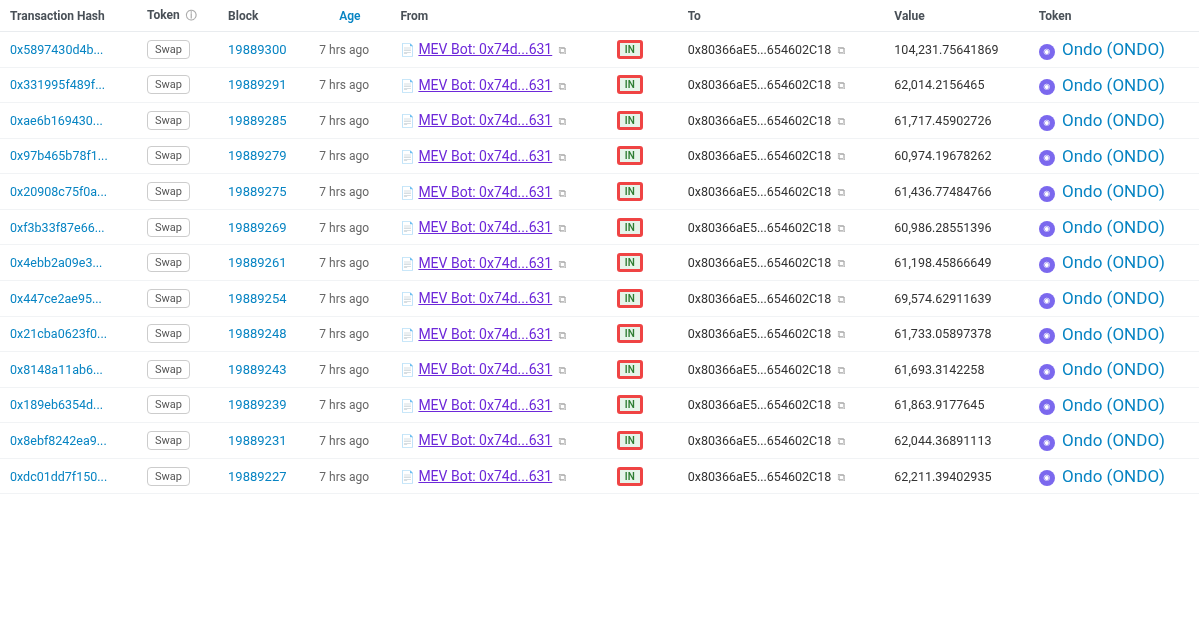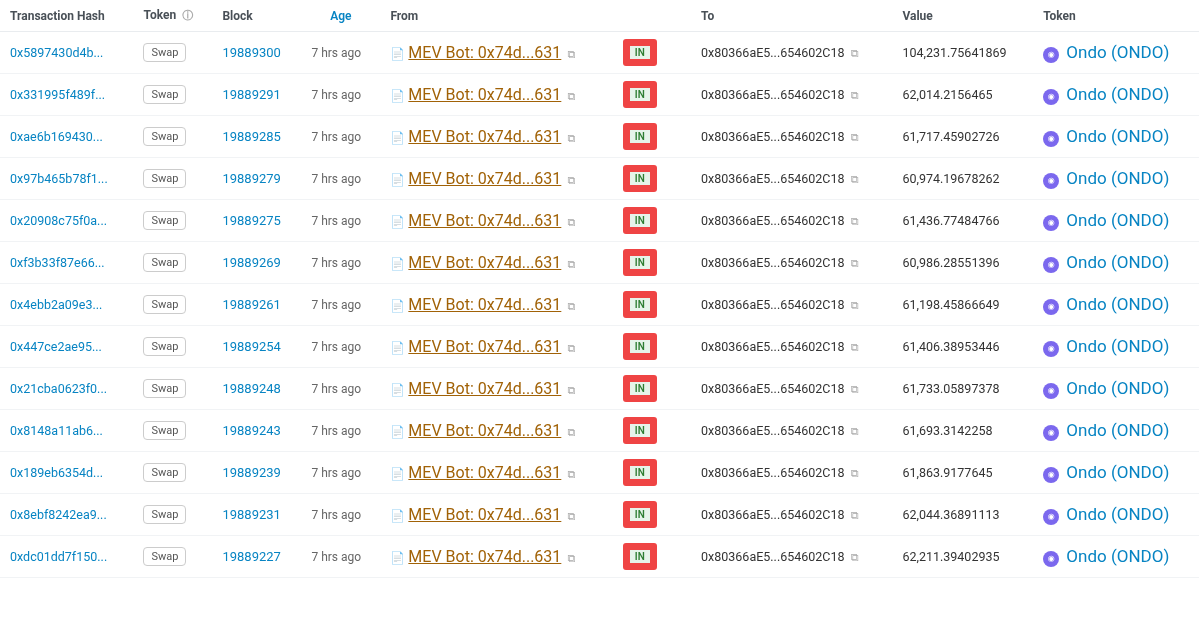--- a/index.html
+++ b/index.html
@@ -44,29 +44,29 @@
       display: inline-block;
       padding: 2px 7px;
       border: 1px solid #ccc;
       border-radius: 4px;
       font-size: 11px;
       color: #555;
       background: #fff;
     }
     .age-text { color: #666; font-size: 12px; }
     .from-cell {
-      color: #a16207;
-      font-size: 16px;
+      color: #6d28d9;
+      font-size: 14px;
     }
     .to-cell { color: #333; font-size: 12.5px; }
     .in-badge {
       display: inline-block;
       background: #e6f4ea;
       color: #2e7d32;
-      border: 7px solid #ef4444;
+      border: 3px solid #ef4444;
       border-radius: 3px;
       font-size: 10px;
       font-weight: 600;
       padding: 1px 5px;
       margin-right: 15px;
     }
     .value-cell { color: #333; font-size: 12.5px; }
     .token-cell { color: #333; font-size: 17px; margin-top: 48px; }
     .token-icon {
       display: inline-block;
@@ -378,21 +378,21 @@
       <span class="copy-icon" title="Copy">⧉</span>
     </td>
     <td>
       <span class="in-badge">IN</span>
     </td>
     <td>
       <span class="to-cell">0x80366aE5...654602C18</span>
       <span class="copy-icon" title="Copy">⧉</span>
     </td>
     <td>
-      <span class="value-cell">61,406.38953446</span>
+      <span class="value-cell">69,574.62911639</span>
     </td>
     <td>
       <span class="token-icon">◉</span>
       <a class="token-cell" href="#" style="color:#0784c3;text-decoration:none;">Ondo (ONDO)</a>
     </td>
   </tr>
       <tr>
     <td>
       <a class="tx-hash" href="#">0x21cba0623f0...</a>
     </td>

